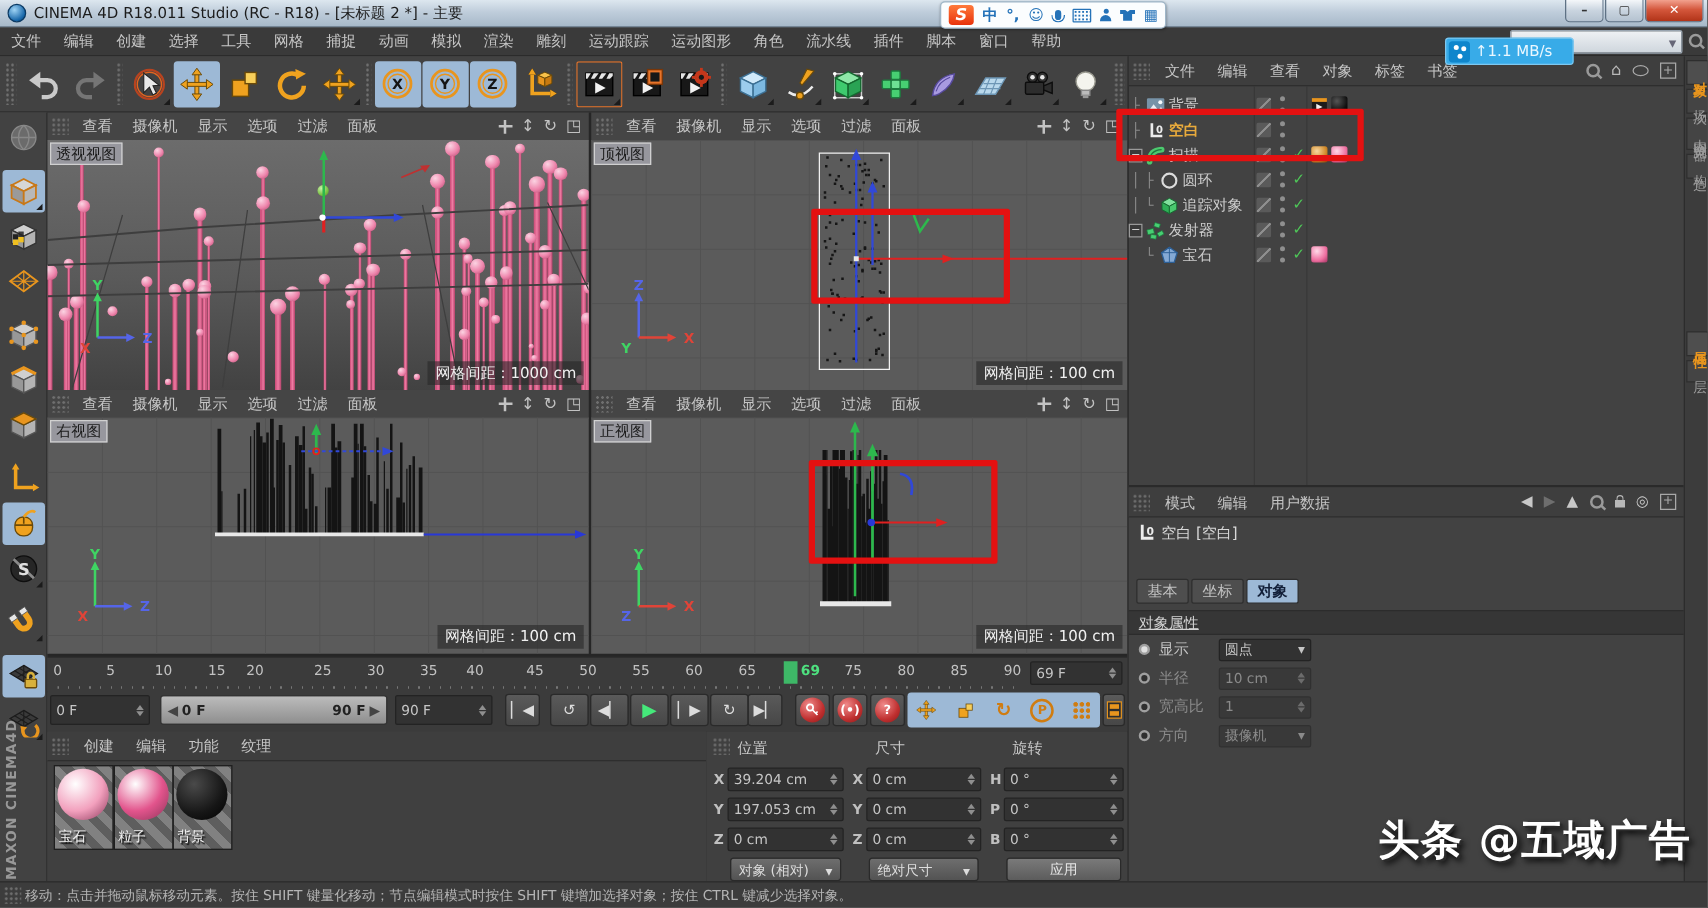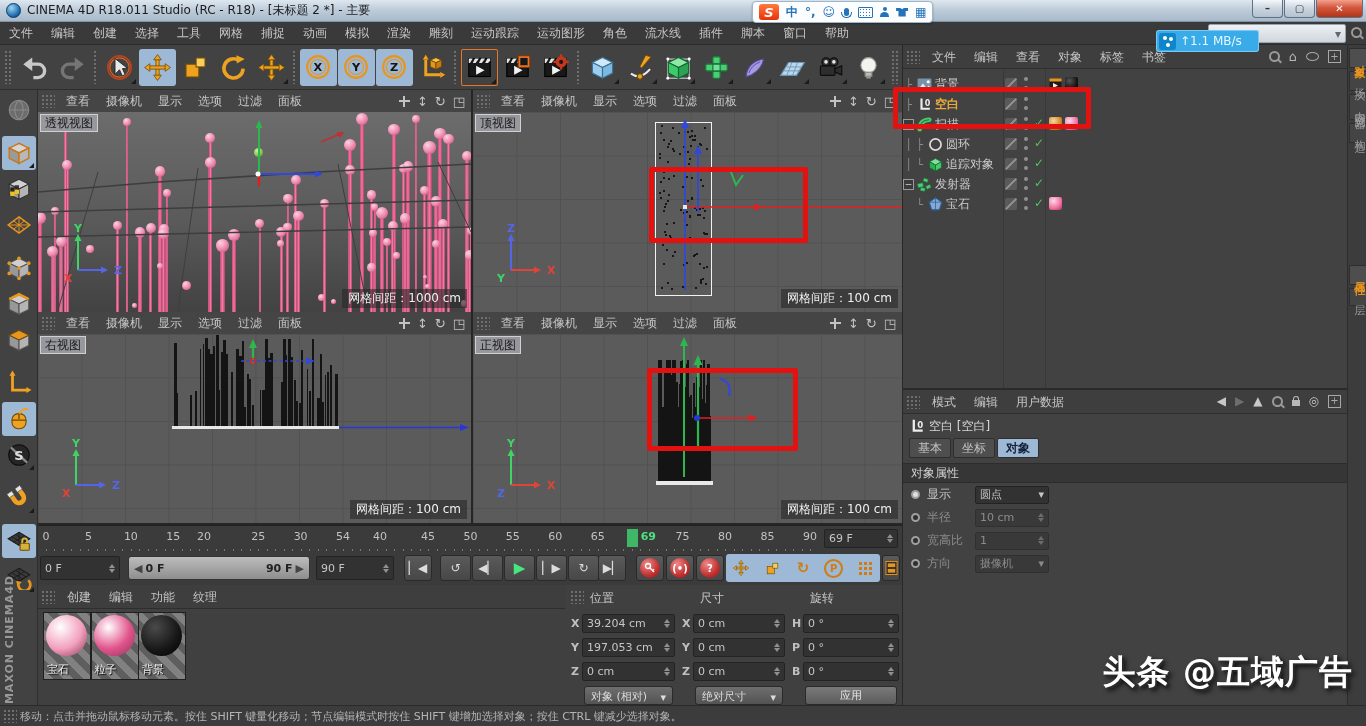--- a/index.html
+++ b/index.html
@@ -151,25 +151,25 @@
 .dots2{position:absolute;left:121px;top:3px;width:4px;height:13px;}
 .dots2::before,.dots2::after{content:"";position:absolute;left:0;width:4px;height:4px;border-radius:50%;background:#8f8f8f;}
 .dots2::before{top:0;}.dots2::after{bottom:0;}
 .chk{position:absolute;left:131px;top:2px;color:#4ec858;font-size:12px;font-weight:bold;}
 .tags{position:absolute;left:146px;top:3px;display:flex;gap:3px;}
 .mtag{width:13px;height:13px;border-radius:2px;}
 .colline{position:absolute;top:24px;height:319px;width:1px;background:#383838;}
 .am{position:absolute;left:0;top:343px;width:444px;height:317px;border-top:2px solid #2a2a2a;background:#424242;}
 .amnav{position:absolute;right:6px;top:4px;display:flex;gap:9px;align-items:center;color:#c8c8c8;font-size:12px;}
 .amtitle{display:flex;align-items:center;height:24px;padding-left:6px;color:#d8d8d8;gap:4px;}
-.amtabs{display:flex;gap:2px;padding-left:6px;height:20px;}
+.amtabs{display:flex;gap:2px;padding-left:6px;height:20px;margin-top:25px;}
 .amtab{padding:1px 8px;background:#4e4e4e;border:1px solid #2e2e2e;border-radius:2px;font-size:12px;color:#c2c2c2;}
 .amtab.active{background:#9db9d6;color:#121f38;font-weight:bold;}
 .amsec{height:18px;background:#363636;border-top:1px solid #2c2c2c;border-bottom:1px solid #2c2c2c;
-display:flex;align-items:center;padding-left:8px;color:#d2d2d2;margin-top:5px;}
+display:flex;align-items:center;padding-left:8px;color:#d2d2d2;margin-top:5px;text-decoration:underline;}
 .amrow{height:23px;display:flex;align-items:center;padding-left:8px;font-size:12px;color:#c4c4c4;}
 .amrow.dis{color:#8a8a8a;}
 .amrow.dis .ctl{opacity:.55;}
 .radio{width:9px;height:9px;box-sizing:border-box;border-radius:50%;border:2px solid #9f9f9f;background:#2f2f2f;margin-right:7px;flex:none;}
 .radio.on{background:#e0e0e0;}
 .amlabel{width:48px;flex:none;}
 .ctl{width:74px;height:18px;flex:none;}
 .sidetabs{position:absolute;left:444px;top:0;width:20px;height:660px;background:#3c3c3c;border-left:1px solid #2c2c2c;}
 .stab{writing-mode:vertical-rl;box-sizing:border-box;width:19px;margin:3px 0 3px 1px;padding:7px 2px;
 display:flex;align-items:center;justify-content:center;color:#9c9c9c;font-size:11px;background:#444;
@@ -1091,21 +1091,21 @@
     </div>
 
   <div class="timeline" id="timelineRuler">
       <span class="tick" style="left: 8px;">0</span>
       <span class="tick" style="left: 50.44px;">5</span>
       <span class="tick" style="left: 92.88px;">10</span>
       <span class="tick" style="left: 135.32px;">15</span>
       <span class="tick" style="left: 166px;">20</span>
       <span class="tick" style="left: 220.2px;">25</span>
       <span class="tick" style="left: 262.64px;">30</span>
-      <span class="tick" style="left: 305.08px;">54</span>
+      <span class="tick" style="left: 305.08px;">35</span>
       <span class="tick" style="left: 342px;">40</span>
       <span class="tick" style="left: 389.96px;">45</span>
       <span class="tick" style="left: 432.4px;">50</span>
       <span class="tick" style="left: 474.84px;">55</span>
       <span class="tick" style="left: 517.28px;">60</span>
       <span class="tick" style="left: 559.72px;">65</span>
       <span class="tick" style="left: 644.6px;">75</span>
       <span class="tick" style="left: 687.04px;">80</span>
       <span class="tick" style="left: 729.48px;">85</span>
       <span class="tick" style="left: 771.92px;">90</span>

